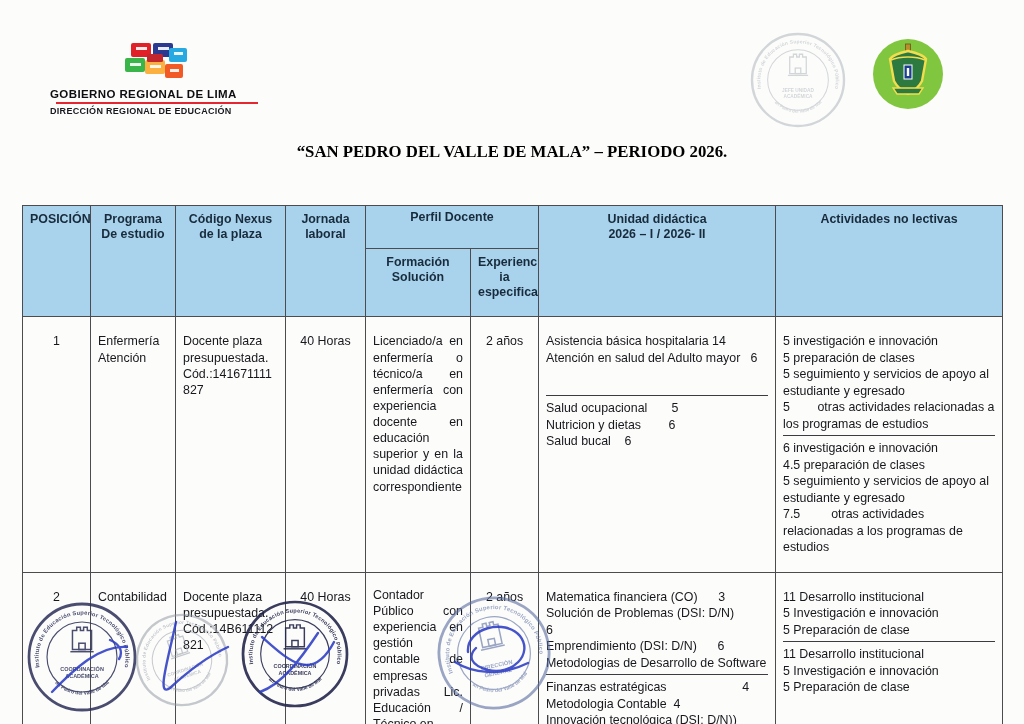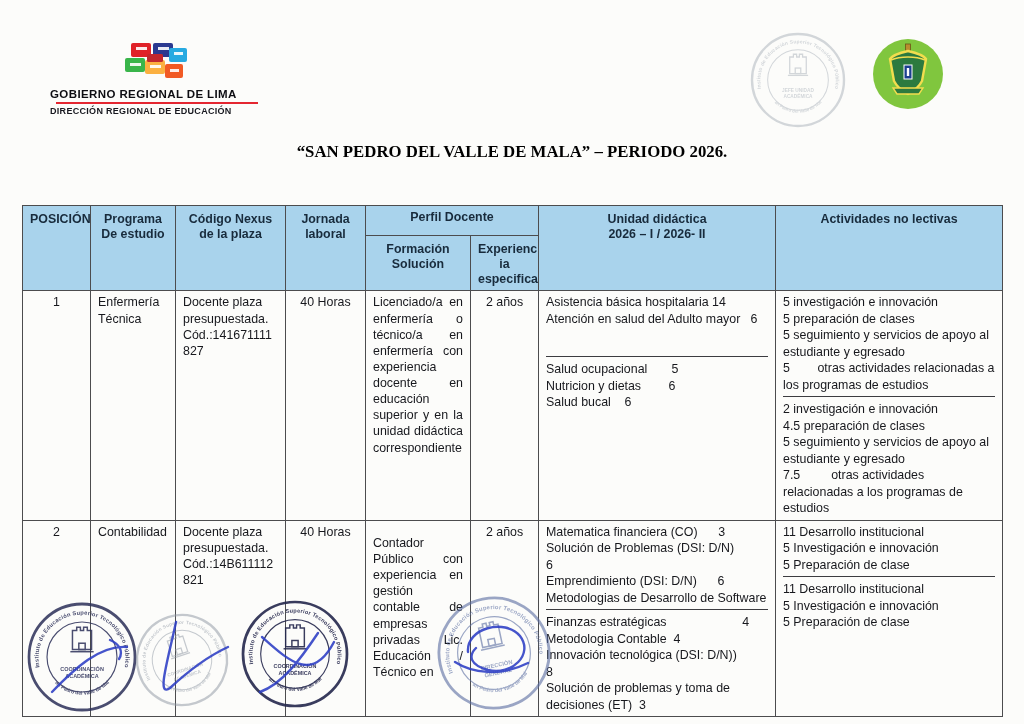--- a/index.html
+++ b/index.html
@@ -21,21 +21,21 @@
   }
   .doc-title .l1{font-size:16.8px;letter-spacing:.1px;}
   .doc-title .l2{font-size:16.8px;margin-top:3px;}
   
   table.plazas{
     position:absolute;left:22px;top:205px;width:980px;
     border-collapse:collapse;table-layout:fixed;
     font-size:12.4px;line-height:1.3;color:#17181d;
   }
   table.plazas th,table.plazas td{
-    border:1.4px solid #4c4c4e;padding:3px 7px;vertical-align:top;
+    border:1.4px solid #4c4c4e;padding:16px 7px;vertical-align:top;
   }
   table.plazas thead th{
     background:#a9d3ec;color:#182b3c;font-weight:700;
     text-align:center;white-space:pre-line;font-size:12.4px;line-height:1.22;
     padding-top:6px;
   }
   table.plazas thead tr.r1 th.span1{height:22px;padding-top:4px;}
   td.center{text-align:center;}
   td.pre{white-space:pre-line;}
   td.just{text-align:justify;padding:6px 7px 4px 8px;}
@@ -132,21 +132,21 @@
 Solución</th>
       <th>Experienc
 ia
 especifica</th>
     </tr>
   </thead>
   <tbody>
     <tr class="row1">
       <td class="center">1</td>
       <td class="pre">Enfermería
-Técnica</td>
+Atención</td>
       <td class="pre">Docente plaza
 presupuestada.
 Cód.:141671111
 827</td>
       <td class="center">40 Horas</td>
       <td class="just">Licenciado/a en enfermería o técnico/a en enfermería con experiencia docente en educación superior y en la unidad didáctica correspondiente</td>
       <td class="center">2 años</td>
       <td class="list">
         <div class="block">Asistencia básica hospitalaria 14
 Atención en salud del Adulto mayor   6</div>
@@ -155,21 +155,21 @@
         <div class="block">Salud ocupacional       5
 Nutricion y dietas        6
 Salud bucal    6</div>
       </td>
       <td class="list">
         <div class="block">5 investigación e innovación
 5 preparación de clases
 5 seguimiento y servicios de apoyo al estudiante y egresado
 5        otras actividades relacionadas a los programas de estudios</div>
         <div class="cell-divider"></div>
-        <div class="block">2 investigación e innovación
+        <div class="block">6 investigación e innovación
 4.5 preparación de clases
 5 seguimiento y servicios de apoyo al estudiante y egresado
 7.5         otras actividades relacionadas a los programas de estudios</div>
       </td>
     </tr>
     <tr class="row2">
       <td class="center">2</td>
       <td class="pre">Contabilidad</td>
       <td class="pre">Docente plaza
 presupuestada.

